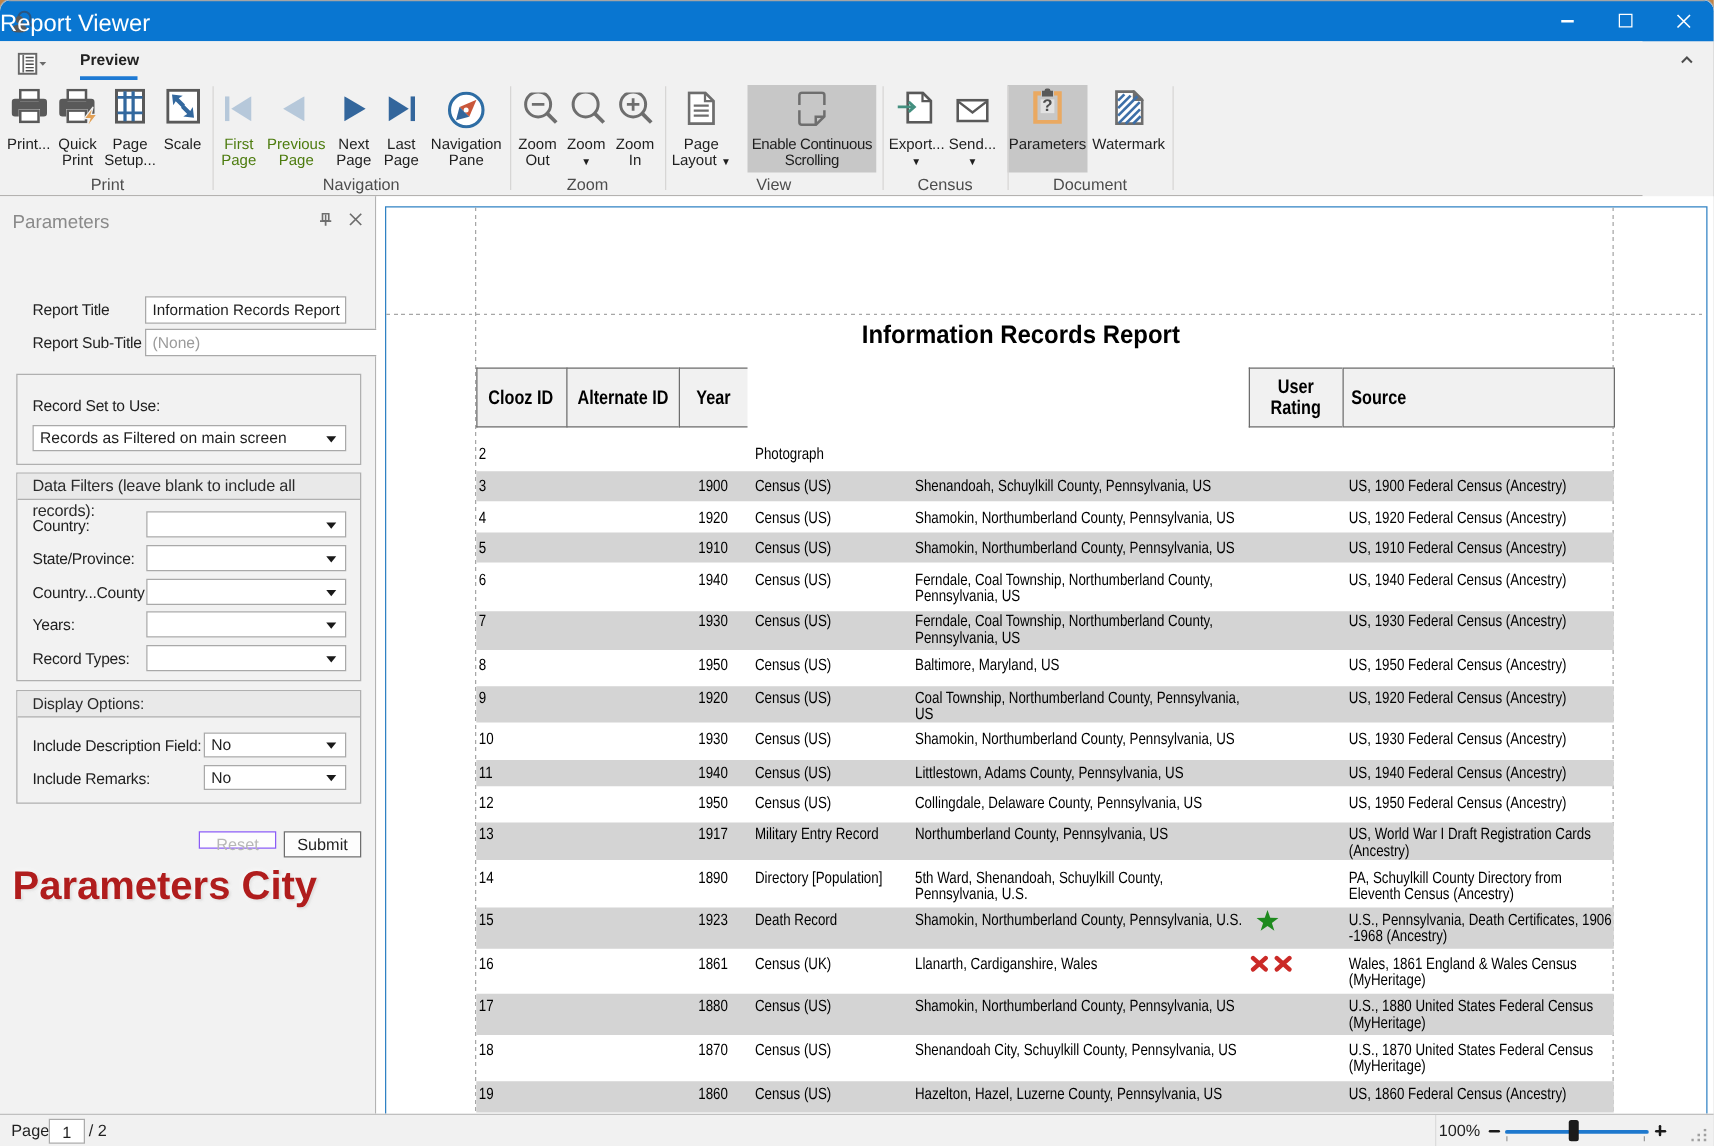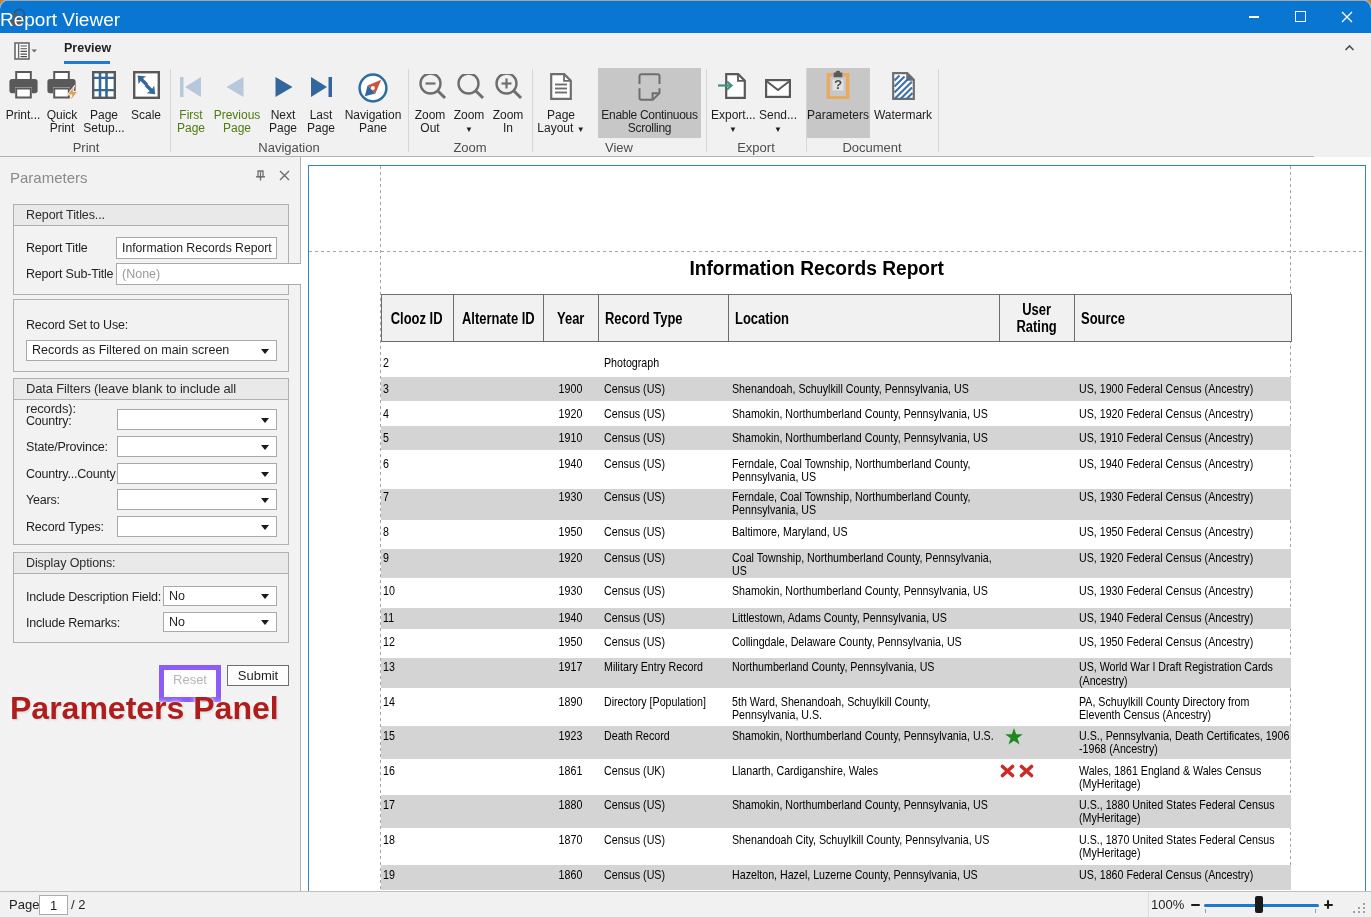--- a/index.html
+++ b/index.html
@@ -88,21 +88,21 @@
     <div class="sep" style="left:408px"></div>
     <div class="sep" style="left:532px"></div>
     <div class="sep" style="left:706px"></div>
     <div class="sep" style="left:806px"></div>
     <div class="sep" style="left:938px"></div>
 
     <div class="glb" style="left:36px;width:100px">Print</div>
     <div class="glb" style="left:239px;width:100px">Navigation</div>
     <div class="glb" style="left:420px;width:100px">Zoom</div>
     <div class="glb" style="left:569px;width:100px">View</div>
-    <div class="glb" style="left:706px;width:100px">Export</div>
+    <div class="glb" style="left:706px;width:100px">Census</div>
     <div class="glb" style="left:822px;width:100px">Document</div>
 
     <svg class="ric" style="left:9px" width="29" height="28" viewBox="0 0 29 28">
       <rect x="7.2" y="1" width="14.6" height="8" fill="#fff" stroke="#595959" stroke-width="2"></rect>
       <path d="M3 8 h4 v2 h15 v-2 h4 a2.6 2.6 0 0 1 2.6 2.6 v9 a2.6 2.6 0 0 1 -2.6 2.6 h-3 v-6 H6 v6 H3 a2.6 2.6 0 0 1 -2.6 -2.6 v-9 A2.6 2.6 0 0 1 3 8 z" fill="#595959"></path>
       <rect x="7.2" y="17.5" width="14.6" height="9" fill="#fff" stroke="#595959" stroke-width="2"></rect>
     </svg>
 
     <svg class="ric" style="left:47px" width="32" height="28" viewBox="0 0 32 28">
       <rect x="7.2" y="1" width="14.6" height="8" fill="#fff" stroke="#595959" stroke-width="2"></rect>
@@ -265,23 +265,20 @@
     <svg class="ab" style="left:255px;top:13px" width="11" height="11" viewBox="0 0 11 11">
       <path d="M3 1 h5 v5.6 h-5 z" fill="none" stroke="#6e6e6e" stroke-width="1.3"></path>
       <line x1="5.5" y1="1.5" x2="5.5" y2="6" stroke="#6e6e6e" stroke-width="1.2"></line>
       <line x1="1" y1="6.8" x2="10" y2="6.8" stroke="#6e6e6e" stroke-width="1.4"></line>
       <line x1="5.5" y1="7" x2="5.5" y2="10.5" stroke="#6e6e6e" stroke-width="1.4"></line>
     </svg>
     <svg class="ab" style="left:279px;top:13px" width="11" height="11" viewBox="0 0 11 11">
         <path d="M1 1 L10 10 M10 1 L1 10" stroke="#6e6e6e" stroke-width="1.4"></path>
       </svg>
 
-    <div class="gbox" style="left:13px;top:47px;width:276px;height:91px">
-      <div class="gband">Report Titles...</div>
-    </div>
     <div class="plab" style="left:26px;top:84px">Report Title</div>
     <div class="inp" style="left:116px;top:80px;width:161px;height:22px;font-size:12.2px">Information Records Report</div>
     <div class="plab" style="left:26px;top:110px">Report Sub-Title</div>
     <div class="inp" style="left:116px;top:106px;width:191px;height:22px;color:#9b9b9b">(None)</div>
 
     <div class="gbox" style="left:13px;top:142px;width:276px;height:73px"></div>
     <div class="plab" style="left:26px;top:161px">Record Set to Use:</div>
     <div class="cmb" style="left:26px;top:183px;width:251px;height:21px">Records as Filtered on main screen<i class="arr"></i></div>
 
     <div class="gbox" style="left:13px;top:221px;width:276px;height:167px">
@@ -309,23 +306,23 @@
       </div>
 
     <div class="gbox" style="left:13px;top:395px;width:276px;height:91px">
       <div class="gband">Display Options:</div>
     </div>
     <div class="plab" style="left:26px;top:433px">Include Description Field:</div>
     <div class="cmb" style="left:163px;top:429px;width:114px;height:20px">No<i class="arr" style="top:7px"></i></div>
     <div class="plab" style="left:26px;top:459px">Include Remarks:</div>
     <div class="cmb" style="left:163px;top:455px;width:114px;height:20px">No<i class="arr" style="top:7px"></i></div>
 
-    <div class="ab" style="left:159px;top:508px;width:62px;height:37px;background:#fdfdfd;border:5px solid #8b5cf6;font-size:13px;color:#b7b7b7;text-align:center;line-height:19px">Reset</div>
+    <div class="ab" style="left:159px;top:508px;width:62px;height:14px;background:#fdfdfd;border:1px solid #8b5cf6;font-size:13px;color:#b7b7b7;text-align:center;line-height:19px">Reset</div>
     <div class="ab" style="left:227px;top:508px;width:62px;height:21px;background:#fdfdfd;border:1px solid #6e6e6e;font-size:13px;color:#1f1f1f;text-align:center;line-height:19px">Submit</div>
-    <div class="red" style="left:10px;top:533px;font-size:32px">Parameters Panel</div>
+    <div class="red" style="left:10px;top:533px;font-size:32px">Parameters City</div>
   </div>
   <div id="viewer">
     <div id="page"></div>
     <div class="dashh" style="top:94px"></div>
     <div class="dashv" style="left:79px"></div>
     <div class="dashv" style="left:989px"></div>
     <div class="ab" style="left:366px;top:100px;width:300px;text-align:center;font-size:20.3px;font-weight:bold;color:#000"><span style="display:inline-block;transform:scaleX(0.945)">Information Records Report</span></div>
 
     <div class="gray" style="top:220.2px;height:24px"></div>
     <div class="gray" style="top:269px;height:23.6px"></div>
@@ -338,26 +335,20 @@
     <div class="gray" style="top:707.7px;height:25.3px"></div>
 
     <div class="hcell hc" style="left:79.5px;width:72px">
         <span class="hx">Clooz ID</span>
       </div>
     <div class="hcell hc" style="left:151.5px;width:90px">
         <span class="hx">Alternate ID</span>
       </div>
     <div class="hcell hc" style="left:241.5px;width:55px">
         <span class="hx">Year</span>
-      </div>
-    <div class="hcell hl" style="left:296.5px;width:130px">
-        <span class="hx">Record Type</span>
-      </div>
-    <div class="hcell hl" style="left:426.5px;width:271px">
-        <span class="hx">Location</span>
       </div>
     <div class="hcell hc" style="left:697.5px;width:75px">
         <span class="hx">User<br>Rating</span>
       </div>
     <div class="hcell hl" style="left:772.5px;width:218px;border-right:1px solid #6d6d6d">
         <span class="hx">Source</span>
       </div>
 
     <div class="t" style="left:81.5px;top:199.4px">2</div>
       <div class="t" style="left:303px;top:199.4px">Photograph</div>

